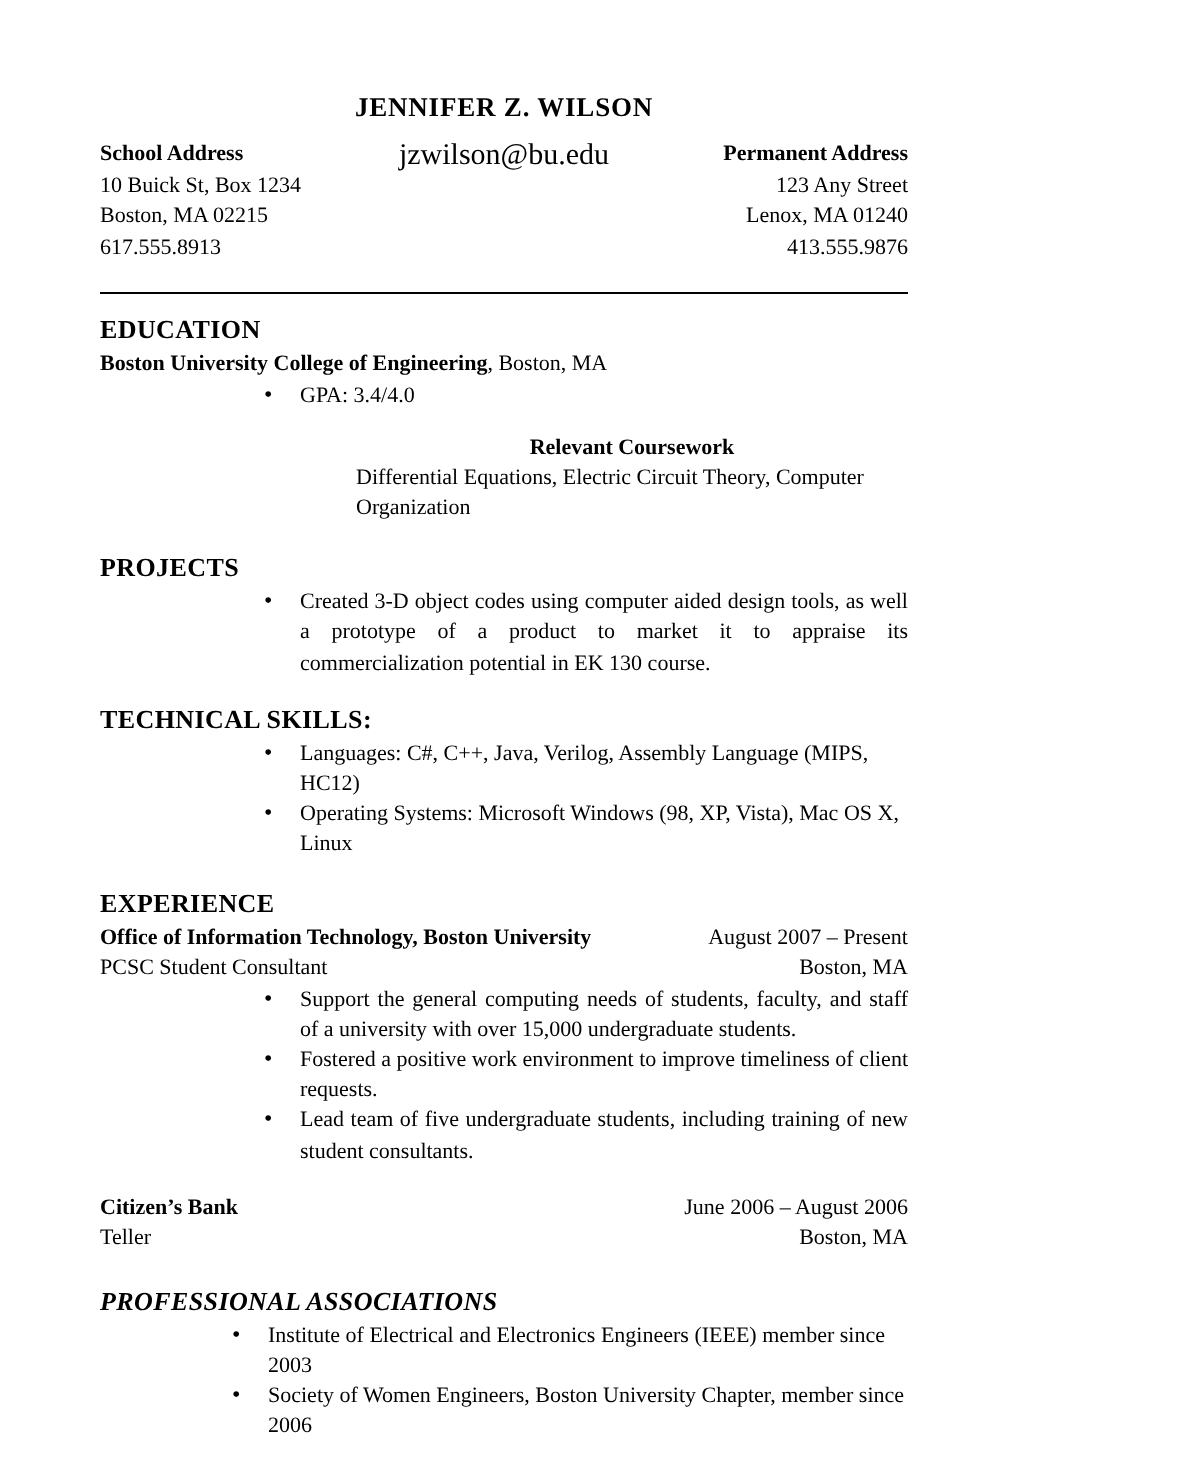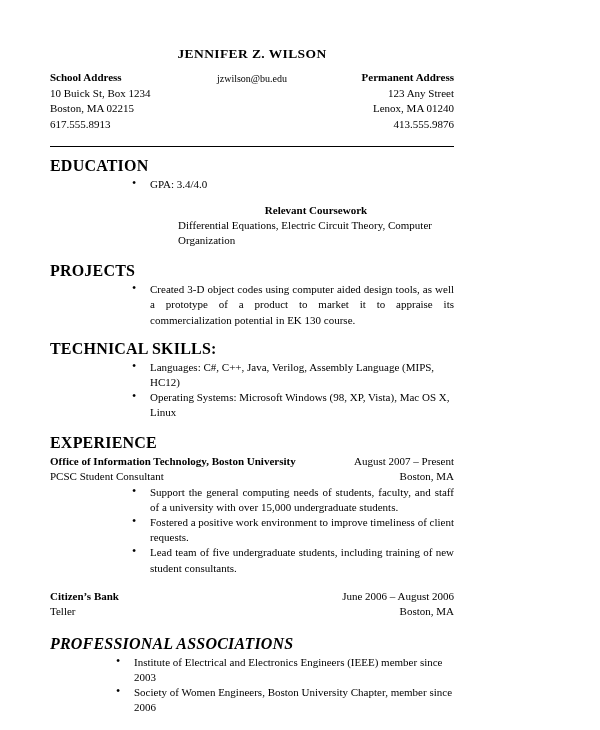--- a/index.html
+++ b/index.html
@@ -44,30 +44,30 @@
     padding-top: 1px;
   }
   .contact-col.right {
     text-align: right;
   }
   .contact-head {
     font-weight: bold;
     font-size: 11px;
   }
   .email {
-    font-size: 10px;
+    font-size: 15px;
   }
   .rule {
     border: 0;
     border-top: 1.6px solid #000;
     margin: 14px 0 10px 0;
   }
   .section-title {
     font-weight: bold;
-    font-size: 16px;
+    font-size: 13px;
     margin: 10px 0 2px 0;
     letter-spacing: 0.2px;
   }
   .sub-line {
     font-size: 11px;
     line-height: 15px;
   }
   .sub-line b {
     font-weight: bold;
   }
@@ -150,20 +150,21 @@
       <div class="contact-head">Permanent Address</div>
       <div>123 Any Street</div>
       <div>Lenox, MA  01240</div>
       <div>413.555.9876</div>
     </div>
   </div>
 
   <hr class="rule">
 
   <div class="section-title">EDUCATION</div>
+  <div class="sub-line"><b>Boston University College of Engineering</b><span>, Boston, MA</span></div>
   <ul class="bullets tight">
     <li>GPA: 3.4/4.0</li>
   </ul>
   <div class="coursework-block">
     <div class="coursework-title">Relevant Coursework</div>
     <div class="coursework-body">Differential Equations, Electric Circuit Theory, Computer Organization</div>
   </div>
 
   <div class="section-title" style="margin-top:14px;">PROJECTS</div>
   <ul class="bullets">

